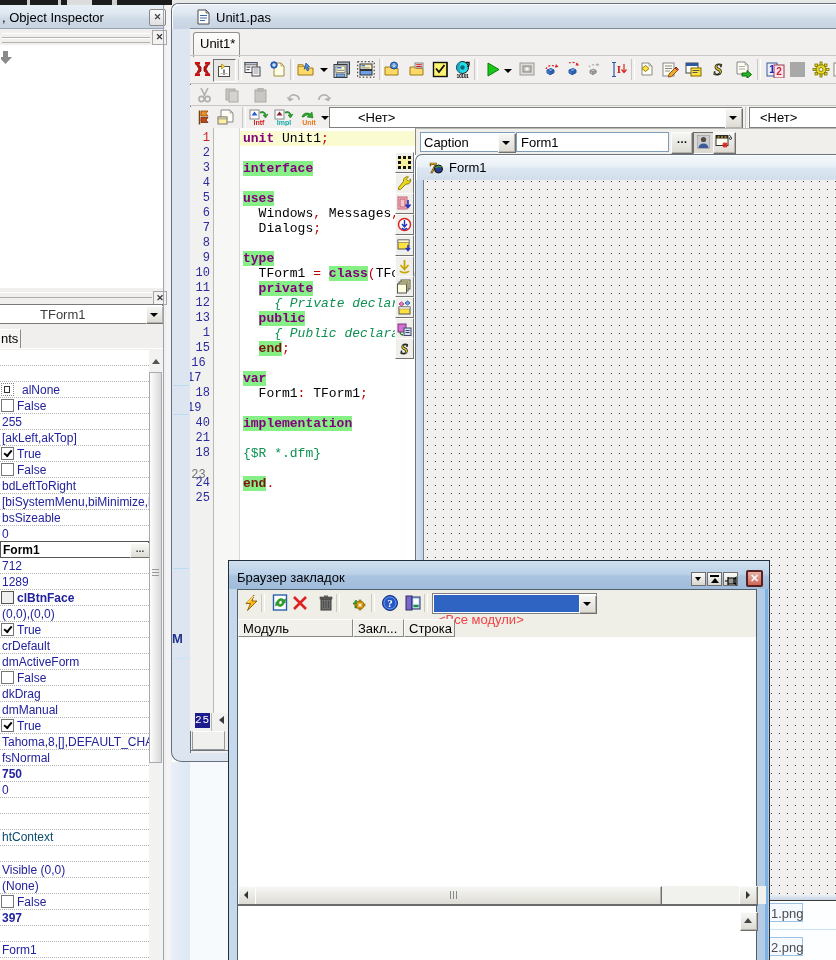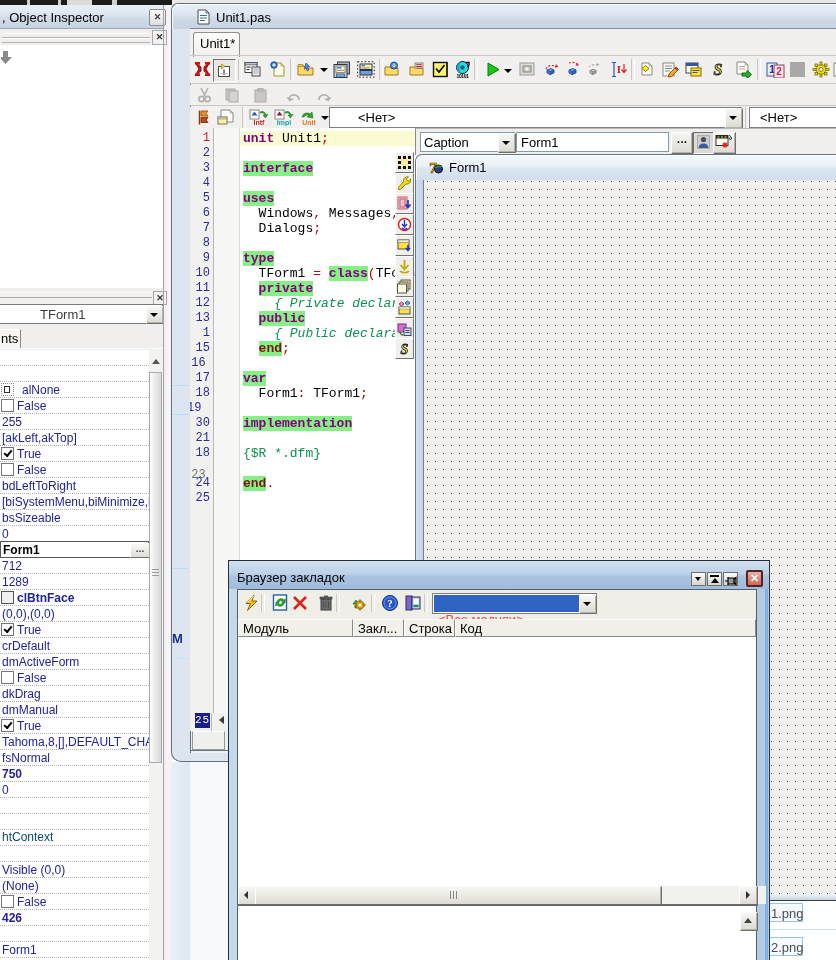--- a/index.html
+++ b/index.html
@@ -179,21 +179,21 @@
         <span style="position:absolute;left:2px;top:1px;font:12px 'Liberation Sans';white-space:nowrap;color:#22229e">Visible (0,0)</span>
       </div>
       <div class="ab" style="left:0;top:528px;width:149px;height:16px;border-bottom:1px dotted #b4b4b4;box-sizing:border-box">
         <span style="position:absolute;left:2px;top:1px;font:12px 'Liberation Sans';white-space:nowrap;color:#22229e">(None)</span>
       </div>
       <div class="ab" style="left:0;top:544px;width:149px;height:16px;border-bottom:1px dotted #b4b4b4;box-sizing:border-box">
         <span style="position:absolute;left:1px;top:1px;width:11px;height:11px;background:#fff;border:1px solid #777"></span>
         <span style="position:absolute;left:17px;top:1px;font:12px 'Liberation Sans';white-space:nowrap;color:#22229e">False</span>
       </div>
       <div class="ab" style="left:0;top:560px;width:149px;height:16px;border-bottom:1px dotted #b4b4b4;box-sizing:border-box">
-        <span style="position:absolute;left:2px;top:1px;font:12px 'Liberation Sans';white-space:nowrap;font-weight:bold;color:#22229e">426</span>
+        <span style="position:absolute;left:2px;top:1px;font:12px 'Liberation Sans';white-space:nowrap;font-weight:bold;color:#22229e">397</span>
       </div>
       <div class="ab" style="left:0;top:576px;width:149px;height:16px;border-bottom:1px dotted #b4b4b4;box-sizing:border-box">
         <span style="position:absolute;left:2px;top:1px;font:12px 'Liberation Sans';white-space:nowrap;color:#22229e"></span>
       </div>
       <div class="ab" style="left:0;top:592px;width:149px;height:16px;border-bottom:1px dotted #b4b4b4;box-sizing:border-box">
         <span style="position:absolute;left:2px;top:1px;font:12px 'Liberation Sans';white-space:nowrap;color:#22229e">Form1</span>
       </div>
     </div>
 
   <div class="ab" style="left:149px;top:345px;width:14px;height:610px;background:#f2f2f0"></div>
@@ -477,24 +477,24 @@
       <div style="position:absolute;right:3px;top:193px;font:12px 'Liberation Mono';color:#2b2b9e;width:23px;text-align:right">7</div>
       <div style="position:absolute;right:3px;top:208px;font:12px 'Liberation Mono';color:#2b2b9e;width:23px;text-align:right">8</div>
       <div style="position:absolute;right:3px;top:223px;font:12px 'Liberation Mono';color:#2b2b9e;width:23px;text-align:right">9</div>
       <div style="position:absolute;right:3px;top:238px;font:12px 'Liberation Mono';color:#2b2b9e;width:23px;text-align:right">10</div>
       <div style="position:absolute;right:3px;top:253px;font:12px 'Liberation Mono';color:#2b2b9e;width:23px;text-align:right">11</div>
       <div style="position:absolute;right:3px;top:268px;font:12px 'Liberation Mono';color:#2b2b9e;width:23px;text-align:right">12</div>
       <div style="position:absolute;right:3px;top:283px;font:12px 'Liberation Mono';color:#2b2b9e;width:23px;text-align:right">13</div>
       <div style="position:absolute;right:3px;top:298px;font:12px 'Liberation Mono';color:#2b2b9e;width:23px;text-align:right">1</div>
       <div style="position:absolute;right:3px;top:313px;font:12px 'Liberation Mono';color:#2b2b9e;width:23px;text-align:right">15</div>
       <div style="position:absolute;right:3px;top:328px;font:12px 'Liberation Mono';color:#2b2b9e;width:23px;text-align:center">16</div>
-      <div style="position:absolute;right:3px;top:343px;font:12px 'Liberation Mono';color:#2b2b9e;width:23px;text-align:right">17</div>
+      <div style="position:absolute;right:3px;top:343px;font:12px 'Liberation Mono';color:#2b2b9e;width:23px;">17</div>
       <div style="position:absolute;right:3px;top:358px;font:12px 'Liberation Mono';color:#2b2b9e;width:23px;text-align:right">18</div>
       <div style="position:absolute;right:3px;top:373px;font:12px 'Liberation Mono';color:#2b2b9e;width:23px;text-align:left">19</div>
-      <div style="position:absolute;right:3px;top:388px;font:12px 'Liberation Mono';color:#2b2b9e;width:23px;text-align:right">30</div>
+      <div style="position:absolute;right:3px;top:388px;font:12px 'Liberation Mono';color:#2b2b9e;width:23px;text-align:right">40</div>
       <div style="position:absolute;right:3px;top:403px;font:12px 'Liberation Mono';color:#2b2b9e;width:23px;text-align:right">21</div>
       <div style="position:absolute;right:3px;top:418px;font:12px 'Liberation Mono';color:#2b2b9e;width:23px;text-align:right">18</div>
       <div style="position:absolute;right:3px;top:440px;font:12px 'Liberation Mono';color:#737373;width:23px;text-align:center">23</div>
       <div style="position:absolute;right:3px;top:448px;font:12px 'Liberation Mono';color:#2b2b9e;width:23px;text-align:right">24</div>
       <div style="position:absolute;right:3px;top:463px;font:12px 'Liberation Mono';color:#2b2b9e;width:23px;text-align:right">25</div>
     </div>
     <div class="ab" style="left:50px;top:103px;width:596px;height:15px;background:#fbfbd2"></div>
     <div class="ab mono" style="left:53px;top:103px;height:15px;line-height:15px"><span class="kw">unit</span> Unit1<span class="dr">;</span></div>
     <div class="ab mono" style="left:53px;top:118px;height:15px;line-height:15px"></div>
     <div class="ab mono" style="left:53px;top:133px;height:15px;line-height:15px"><span class="kw hl">interface</span></div>
@@ -735,23 +735,20 @@
     <div class="ab arrow-dn" style="left:355px;top:42px"></div>
     <div class="ab" style="left:10px;top:59px;width:115px;height:18px;background:#f1f0ea;border:1px solid;border-color:#fdfdfc #8a8a84 #8a8a84 #fdfdfc;box-sizing:border-box">
       <span class="t13" style="position:absolute;left:4px;top:1px">Модуль</span>
     </div>
     <div class="ab" style="left:125px;top:59px;width:51px;height:18px;background:#f1f0ea;border:1px solid;border-color:#fdfdfc #8a8a84 #8a8a84 #fdfdfc;box-sizing:border-box">
       <span class="t13" style="position:absolute;left:4px;top:1px">Закл...</span>
     </div>
     <div class="ab" style="left:176px;top:59px;width:51px;height:18px;background:#f1f0ea;border:1px solid;border-color:#fdfdfc #8a8a84 #8a8a84 #fdfdfc;box-sizing:border-box">
       <span class="t13" style="position:absolute;left:4px;top:1px">Строка</span>
     </div>
-    <div class="ab" style="left:227px;top:59px;width:301px;height:18px;background:#f1f0ea;border:1px solid;border-color:#fdfdfc #8a8a84 #8a8a84 #fdfdfc;box-sizing:border-box">
-      <span class="t13" style="position:absolute;left:4px;top:1px">Код</span>
-    </div>
     <div class="ab" style="left:10px;top:77px;width:518px;height:249px;background:#fff"></div>
     <div class="ab" style="left:10px;top:326px;width:528px;height:18px;background:#f1f1ee"></div>
     <div class="ab ddb" style="left:10px;top:326px;width:17px;height:18px"></div>
     <div class="ab" style="left:16px;top:331px;width:0;height:0;border-top:4px solid transparent;border-bottom:4px solid transparent;border-right:4px solid #333"></div>
     <div class="ab ddb" style="left:511px;top:326px;width:17px;height:18px"></div>
     <div class="ab" style="left:518px;top:331px;width:0;height:0;border-top:4px solid transparent;border-bottom:4px solid transparent;border-left:4px solid #333"></div>
     <div class="ab ddb" style="left:27px;top:326px;width:405px;height:18px"></div>
     <div class="ab" style="left:222px;top:331px;width:1px;height:8px;background:#888;box-shadow:3px 0 0 #888,6px 0 0 #888"></div>
     <div class="ab" style="left:9px;top:344px;width:520px;height:2px;background:#6a6a6a"></div>
     <div class="ab" style="left:10px;top:346px;width:518px;height:54px;background:#fff"></div>

